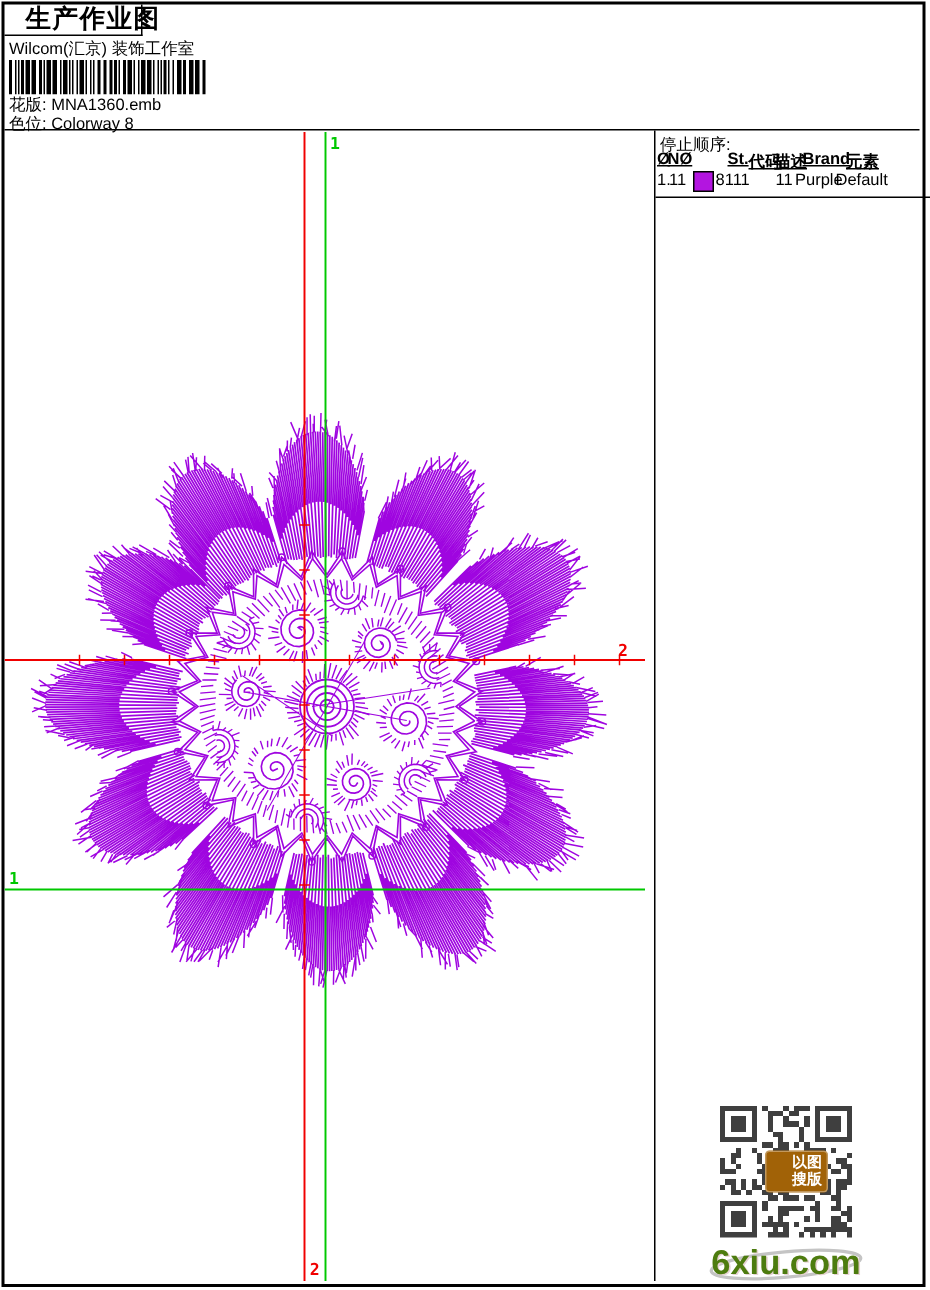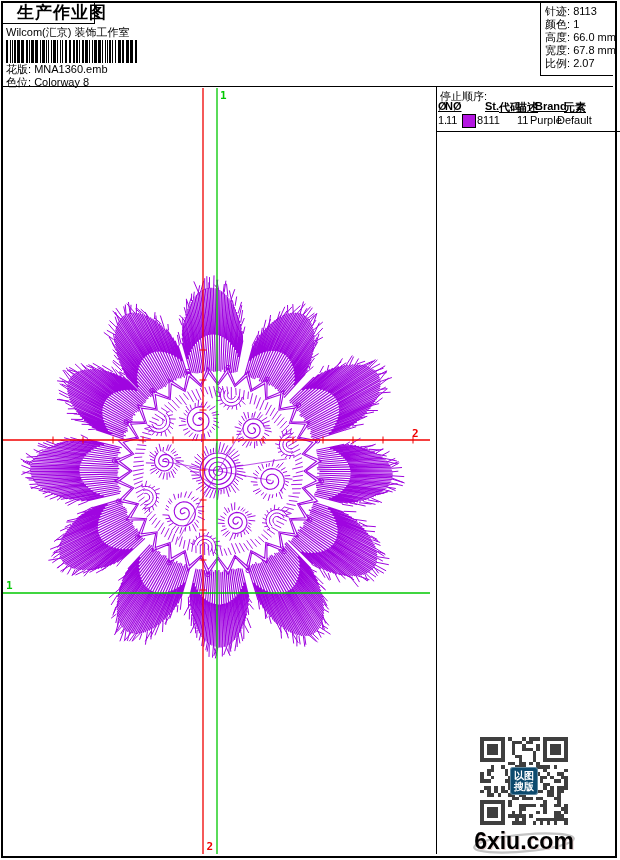--- a/index.html
+++ b/index.html
@@ -88,42 +88,20 @@
   <div class="meta-line" style="top:62px">
     <span>花版:</span>
     <span>MNA1360.emb</span>
   </div>
   <div class="meta-line" style="top:75px">
     <span>色位:</span>
     <span>Colorway 8</span>
   </div>
   <div class="header-sep"></div>
 
-  <div class="info-box">
-    <div class="info-row">
-      <span>针迹:</span>
-      <span>8113</span>
-    </div>
-    <div class="info-row">
-      <span>颜色:</span>
-      <span>1</span>
-    </div>
-    <div class="info-row">
-      <span>高度:</span>
-      <span>66.0 mm</span>
-    </div>
-    <div class="info-row">
-      <span>宽度:</span>
-      <span>67.8 mm</span>
-    </div>
-    <div class="info-row">
-      <span>比例:</span>
-      <span>2.07</span>
-    </div>
-  </div>
 
   <svg id="design-svg" viewBox="0 0 427 766">
       <path d="M188.4 288.0L179.2 255.2M189.4 284.9L179.2 245.7M191.3 285.2L180.0 238.5M193.2 285.3L181.3 232.0M195.0 285.3L182.9 226.2M196.7 284.8L184.8 220.9M198.5 285.2L186.9 216.1M200.1 283.9L189.3 212.0M201.8 283.2L192.0 208.4M203.8 284.4L194.8 205.4M205.5 284.5L197.7 203.0M207.1 282.5L200.8 201.2M209.0 283.1L204.0 200.1M210.8 284.0L207.2 199.7M212.5 283.4L210.4 199.9M214.3 283.6L213.7 200.7M216.1 282.9L216.9 202.2M217.8 283.7L220.1 204.3M219.7 281.7L223.1 207.1M221.3 284.0L226.0 210.4M223.2 282.2L228.8 214.4M224.8 284.4L231.3 218.9M226.5 284.7L233.7 224.0M228.3 284.9L235.8 229.7M230.1 284.8L237.6 236.0M231.9 284.3L239.0 243.2M233.8 284.0L239.8 252.7M184.7 271.0L179.0 249.9M185.9 267.1L179.5 242.0M187.3 263.8L180.6 235.1M188.8 260.9L182.0 229.0M190.6 258.2L183.8 223.4M192.4 255.8L185.8 218.4M194.4 253.6L188.1 214.0M196.5 251.7L190.6 210.1M198.7 250.1L193.3 206.8M200.9 248.8L196.2 204.1M203.2 247.7L199.2 202.0M205.6 247.0L202.4 200.6M208.0 246.6L205.6 199.8M210.4 246.5L208.8 199.7M212.8 246.7L212.1 200.2M215.2 247.2L215.3 201.4M217.6 248.1L218.5 203.2M220.0 249.2L221.6 205.6M222.3 250.6L224.6 208.7M224.5 252.3L227.4 212.3M226.7 254.3L230.1 216.5M228.7 256.6L232.5 221.4M230.7 259.1L234.8 226.8M232.5 261.9L236.7 232.7M234.2 265.1L238.3 239.5M235.7 268.8L239.5 247.3" stroke="#9F05E0" fill="none" stroke-width="1.15"></path>
       <path d="M178.2 256.1L175.2 244.0M179.5 248.0L180.4 236.7M180.0 242.2L179.7 229.4M179.0 237.3L176.2 230.6M181.2 232.2L176.5 227.0M183.5 227.5L181.2 219.2M183.9 223.5L183.4 210.8M186.2 219.5L183.5 211.6M186.0 216.3L188.6 208.9M188.5 213.0L188.6 205.6M190.5 210.2L191.3 203.7M194.7 207.4L196.7 197.3M195.9 205.4L190.8 193.4M197.7 203.6L200.6 192.8M201.7 202.1L201.7 190.2M204.1 201.0L203.8 188.2M206.0 200.4L205.8 194.4M206.5 200.2L206.5 189.1M210.7 200.2L211.0 187.4M213.4 200.7L214.8 191.7M215.6 201.6L213.7 191.7M216.1 202.8L211.5 196.7M221.2 204.4L222.9 192.7M220.0 206.3L221.3 196.0M224.9 208.7L223.5 195.7M228.1 211.5L231.8 201.2M228.9 214.4L226.4 202.4M232.1 217.9L233.7 208.5M231.1 221.3L229.4 212.3M235.0 225.6L238.6 213.9M236.1 229.9L238.8 217.2M237.7 234.7L239.6 222.1M237.4 239.6L241.3 230.0M240.2 245.8L241.9 238.6M239.6 253.1L239.1 243.2" stroke="#9F05E0" fill="none" stroke-width="1"></path>
       <path d="M241.8 286.8L250.0 257.3M243.5 287.2L254.7 249.7M244.9 288.6L259.0 244.3M246.4 289.6L263.2 239.7M248.2 289.7L267.4 235.8M249.7 290.7L271.6 232.5M251.5 291.1L275.8 229.8M254.0 289.7L279.8 227.7M255.7 290.1L283.8 226.1M256.2 293.3L287.6 225.1M258.0 293.8L291.2 224.7M259.8 293.9L294.6 224.8M261.5 294.5L297.8 225.5M263.4 294.7L300.7 226.8M264.5 296.5L303.3 228.5M266.0 297.5L305.6 230.9M268.2 297.3L307.6 233.7M269.5 298.4L309.2 237.0M271.2 299.2L310.4 240.7M272.2 300.9L311.2 244.9M274.1 301.2L311.5 249.5M274.9 303.2L311.5 254.4M276.5 303.9L311.0 259.7M277.4 305.7L309.9 265.4M279.2 306.2L308.4 271.4M281.1 306.8L306.1 277.9M281.0 309.6L302.2 286.0M246.8 272.6L252.4 253.0M249.7 270.1L256.8 246.9M252.5 268.2L261.1 241.9M255.3 266.6L265.3 237.7M258.1 265.3L269.5 234.1M260.9 264.3L273.7 231.1M263.6 263.5L277.8 228.7M266.3 263.1L281.8 226.8M269.0 262.9L285.7 225.5M271.5 262.9L289.4 224.8M273.9 263.3L293.0 224.7M276.3 263.9L296.3 225.1M278.5 264.8L299.3 226.1M280.6 265.9L302.1 227.6M282.5 267.3L304.5 229.6M284.3 269.0L306.7 232.2M285.9 270.9L308.4 235.3M287.3 273.0L309.8 238.8M288.6 275.3L310.8 242.7M289.6 277.8L311.4 247.1M290.5 280.5L311.6 251.9M291.1 283.4L311.3 257.0M291.5 286.4L310.5 262.5M291.7 289.7L309.2 268.3M291.6 293.1L307.4 274.6M291.1 296.9L304.6 281.6" stroke="#9F05E0" fill="none" stroke-width="1.15"></path>
       <path d="M249.2 257.6L254.6 246.9M254.2 251.9L255.8 242.9M258.0 247.5L259.3 239.8M260.0 243.3L262.9 231.8M264.7 240.4L267.5 231.0M266.0 236.8L267.6 227.0M270.9 234.7L278.5 226.9M274.0 232.4L276.9 223.4M276.7 230.3L281.8 218.8M279.7 228.6L284.1 222.7M281.9 226.9L289.0 218.8M284.8 225.9L284.5 217.0M288.6 225.7L297.4 217.6M290.2 224.9L289.8 216.1M294.2 225.5L302.3 215.7M297.0 226.1L300.5 213.5M299.9 227.0L304.0 220.2M300.1 227.0L307.6 218.6M302.9 228.7L309.4 219.7M304.7 230.3L311.4 225.1M305.9 232.0L311.4 227.2M307.3 234.2L313.0 226.0M309.8 237.5L313.9 225.1M308.4 238.7L313.0 232.1M310.1 242.3L319.8 234.0M311.0 245.9L316.4 234.6M311.2 249.3L319.8 240.1M312.0 253.6L319.9 249.2M312.2 257.9L316.0 245.8M309.7 260.4L313.8 249.4M308.7 264.6L314.8 253.7M308.8 270.1L315.6 265.6M307.6 275.2L311.5 270.1M306.1 280.9L308.2 273.9M301.6 286.2L310.4 278.5" stroke="#9F05E0" fill="none" stroke-width="1"></path>
       <path d="M286.5 313.1L310.9 289.2M286.9 315.2L319.5 284.4M288.9 315.7L326.6 281.5M290.0 317.1L333.0 279.3M291.4 318.3L339.1 277.8M291.7 320.3L344.8 276.9M294.2 320.6L350.2 276.4M294.1 322.9L355.2 276.5M296.1 323.6L359.7 277.0M297.5 324.8L363.8 278.0M296.6 327.6L367.4 279.5M297.9 328.8L370.5 281.4M300.2 329.4L373.1 283.6M301.6 330.7L375.1 286.3M300.9 333.1L376.5 289.3M303.3 333.9L377.3 292.6M303.6 335.7L377.5 296.2M303.6 337.7L377.1 300.1M303.7 339.6L376.1 304.2M304.5 341.2L374.5 308.5M307.7 341.7L372.2 312.9M307.6 343.7L369.4 317.4M307.0 345.8L365.8 322.0M308.4 347.2L361.7 326.7M307.8 349.3L356.8 331.5M309.6 350.5L350.9 336.3M309.9 352.3L342.6 341.7M299.3 302.1L315.7 286.3M303.3 301.2L323.1 282.8M307.0 300.8L329.8 280.3M310.4 300.7L336.1 278.5M313.7 300.9L342.0 277.3M316.8 301.3L347.6 276.6M319.7 302.0L352.7 276.4M322.4 302.9L357.5 276.7M324.9 304.0L361.8 277.5M327.2 305.3L365.7 278.7M329.3 306.9L369.0 280.4M331.1 308.6L371.9 282.4M332.6 310.5L374.1 284.9M333.9 312.6L375.9 287.7M334.9 314.9L377.0 290.9M335.6 317.3L377.5 294.4M336.0 319.8L377.4 298.1M336.1 322.4L376.7 302.1M335.9 325.2L375.4 306.3M335.4 328.0L373.4 310.7M334.7 330.9L370.9 315.1M333.6 333.8L367.7 319.7M332.2 336.8L363.8 324.4M330.6 339.8L359.3 329.1M328.5 342.9L354.0 333.9M325.8 346.0L347.4 338.8" stroke="#9F05E0" fill="none" stroke-width="1.15"></path>
       <path d="M311.1 290.2L317.5 286.5M316.7 284.9L320.6 277.9M323.8 283.9L325.8 277.0M329.1 282.1L338.3 273.8M333.2 279.7L339.5 270.4M337.7 278.4L343.2 274.8M342.6 278.1L349.3 267.5M346.5 277.2L350.6 268.6M351.3 277.9L355.6 270.5M353.7 276.1L362.1 273.2M358.5 278.0L369.8 273.1M361.5 278.3L372.1 272.4M364.5 279.2L372.3 271.4M366.6 279.4L374.4 271.9M368.7 280.2L377.1 275.8M371.7 283.2L380.5 280.2M372.6 283.6L382.2 277.8M374.5 286.3L383.6 284.6M375.0 287.5L383.7 282.8M376.9 291.8L383.8 282.9M376.9 293.6L388.9 289.5M377.1 296.7L385.8 290.0M377.6 301.3L384.5 300.7M376.1 302.5L382.8 299.1M374.7 305.0L387.6 304.2M373.9 309.3L383.9 301.0M372.0 312.5L376.8 305.7M370.3 316.7L379.6 309.8M366.9 317.9L376.1 315.6M364.5 322.5L374.9 322.5M361.2 326.0L371.0 324.0M357.6 329.7L364.3 328.3M353.3 332.8L362.4 329.1M349.0 338.1L360.7 336.2M342.2 342.0L353.2 338.7" stroke="#9F05E0" fill="none" stroke-width="1"></path>
       <path d="M313.2 362.2L341.2 356.3M313.5 364.0L349.7 357.0M313.8 365.7L356.3 358.3M314.3 367.5L362.0 360.0M314.8 369.2L367.2 361.9M314.9 371.0L371.9 364.1M315.6 372.7L376.0 366.5M315.7 374.5L379.6 369.1M315.3 376.3L382.7 371.8M315.3 378.1L385.2 374.7M313.9 379.9L387.2 377.6M314.3 381.7L388.6 380.7M316.5 383.4L389.4 383.8M314.1 385.2L389.7 386.9M316.1 387.0L389.3 389.9M313.5 388.7L388.3 393.0M315.5 390.6L386.8 395.9M314.6 392.3L384.7 398.8M315.4 394.2L382.0 401.6M313.5 395.7L378.8 404.1M313.0 397.4L375.1 406.6M313.1 399.2L370.9 408.8M313.9 401.2L366.1 410.7M313.5 402.9L360.9 412.5M312.2 404.4L355.0 413.9M311.1 406.0L348.5 414.9M311.3 407.8L339.9 415.2M326.9 360.4L346.0 356.5M330.3 361.8L353.1 357.6M333.2 363.4L359.2 359.1M335.8 365.2L364.7 360.9M338.1 367.1L369.6 363.0M340.2 369.1L374.0 365.3M342.1 371.1L377.9 367.8M343.7 373.3L381.2 370.4M345.0 375.5L384.0 373.2M346.1 377.8L386.3 376.1M346.9 380.1L388.0 379.1M347.4 382.4L389.1 382.2M347.6 384.7L389.6 385.3M347.5 387.1L389.5 388.4M347.2 389.4L388.9 391.5M346.6 391.7L387.6 394.5M345.7 394.0L385.8 397.4M344.5 396.2L383.4 400.2M343.1 398.4L380.5 402.9M341.4 400.5L377.0 405.4M339.5 402.4L373.1 407.7M337.3 404.3L368.6 409.8M334.9 406.1L363.6 411.6M332.2 407.8L358.0 413.2M329.2 409.2L351.9 414.4M325.8 410.5L344.7 415.2" stroke="#9F05E0" fill="none" stroke-width="1.15"></path>
       <path d="M340.9 357.6L346.9 353.9M347.4 356.2L357.5 350.2M352.9 358.4L359.5 360.9M357.5 358.9L370.3 357.6M361.8 359.8L372.7 356.2M365.8 361.2L376.6 362.0M369.5 363.4L380.5 361.0M372.9 365.4L380.1 360.8M375.9 366.5L383.7 368.1M378.6 367.7L386.5 363.3M381.1 370.3L393.9 373.0M383.3 373.3L394.6 376.1M385.0 373.5L392.2 370.4M386.6 377.2L395.7 373.6M387.8 379.6L396.2 374.8M388.6 380.3L399.0 379.5M389.0 383.8L395.3 383.2M389.1 387.8L401.2 388.6M388.9 390.0L401.6 395.0M388.4 390.9L400.3 394.5M387.4 394.9L399.8 397.7M386.1 396.8L394.5 395.6M384.5 399.3L392.6 402.6M382.9 398.9L392.8 400.5M380.6 401.5L389.6 404.0M377.7 405.8L386.3 402.5M375.0 406.5L384.9 403.8M372.2 406.5L381.3 405.0M368.4 410.1L378.9 414.6M364.6 411.8L375.8 414.0M360.4 413.6L372.5 416.4M356.0 414.7L368.5 416.1M351.3 415.5L362.6 418.1M346.3 414.7L354.1 416.5M339.1 416.3L350.1 418.1" stroke="#9F05E0" fill="none" stroke-width="1"></path>
@@ -456,23 +434,23 @@
       <rect x="9" y="24" width="1" height="1" fill="#3F3F3F"></rect>
       <rect x="10" y="24" width="1" height="1" fill="#3F3F3F"></rect>
       <rect x="11" y="24" width="1" height="1" fill="#3F3F3F"></rect>
       <rect x="12" y="24" width="1" height="1" fill="#3F3F3F"></rect>
       <rect x="15" y="24" width="1" height="1" fill="#3F3F3F"></rect>
       <rect x="17" y="24" width="1" height="1" fill="#3F3F3F"></rect>
       <rect x="19" y="24" width="1" height="1" fill="#3F3F3F"></rect>
       <rect x="21" y="24" width="1" height="1" fill="#3F3F3F"></rect>
       <rect x="24" y="24" width="1" height="1" fill="#3F3F3F"></rect>
     </svg>
-  <div class="seal" style="background: #0c4a6e;">
+  <div class="seal" style="background: #a16207; padding-left: 14px;">
     <div>以图</div>
     <div>搜版</div>
   </div>
   <div class="site-wrap">
     <svg class="swoosh" viewBox="0 0 108 26">
       <ellipse cx="54" cy="13" rx="50" ry="8.5" transform="rotate(-5 54 13)" fill="none" stroke="#c4c4c4" stroke-width="2.2"></ellipse>
     </svg>
-    <div class="site" style="color: #000000;">6xiu.com</div>
+    <div class="site" style="color: #4d7c0f;">6xiu.com</div>
   </div>
 </div>
 
 </body></html>

